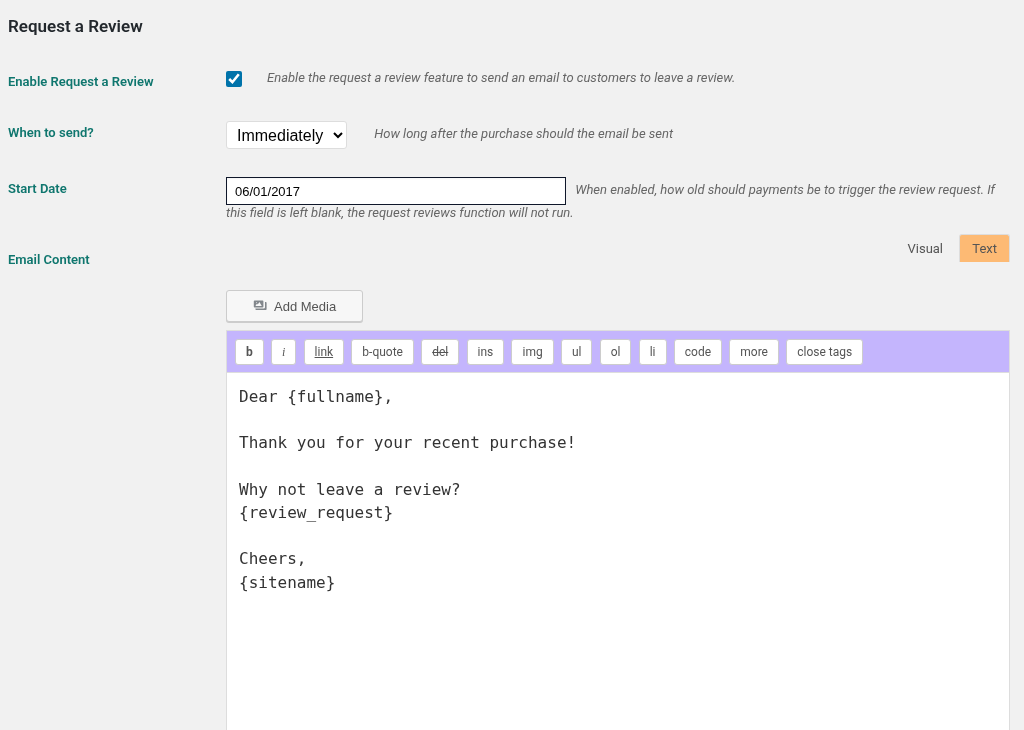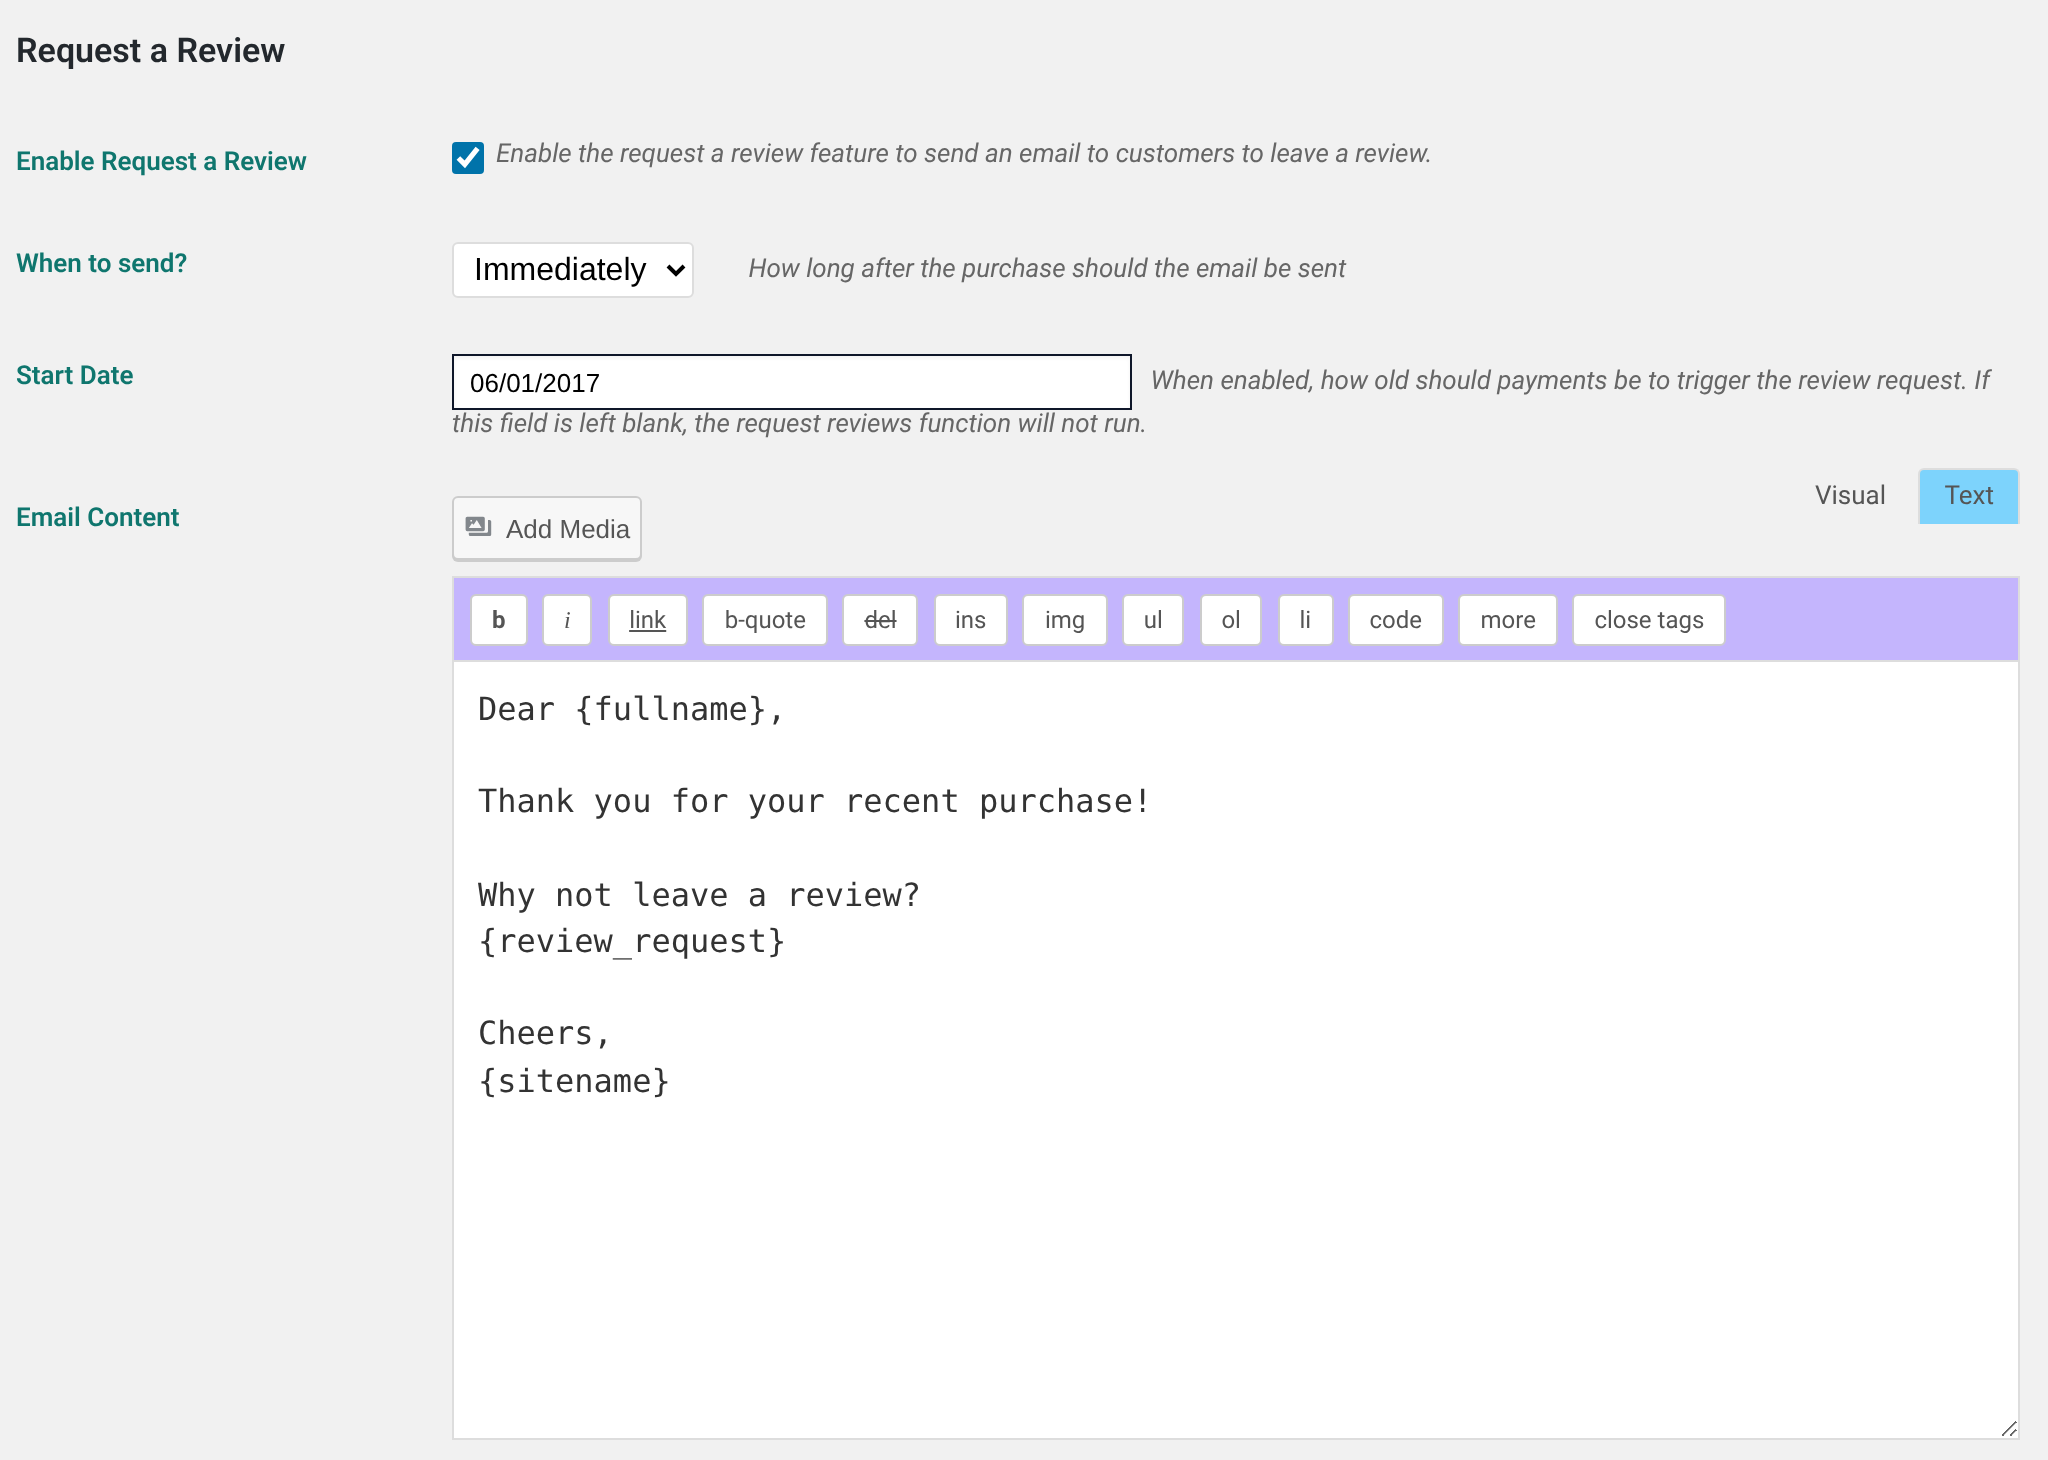--- a/index.html
+++ b/index.html
@@ -72,26 +72,27 @@
     box-shadow: inset 0 1px 2px rgba(0,0,0,.05);
     margin-right: 6px;
   }
   .button {
     display: inline-flex;
     align-items: center;
     height: 32px;
     background: #f7f7f7;
     border: 1px solid #ccc;
     border-radius: 3px;
-    padding: 0 5px;
+    padding: 0 26px;
     font-size: 13px;
     color: #555;
     cursor: pointer;
     box-shadow: 0 1px 0 #ccc;
     margin-bottom: 8px;
+    margin-top: 42px;
   }
   .button svg { margin-right: 5px; }
   .wp-editor-wrap {
     width: 784px;
   }
   .wp-editor-tabs {
     float: right;
     margin-top: -32px;
   }
   .wp-switch-editor {
@@ -100,21 +101,21 @@
     font-size: 13px;
     color: #555;
     cursor: pointer;
     border: 1px solid transparent;
     border-bottom: none;
     background: transparent;
     position: relative;
     top: 18px;
   }
   .wp-switch-editor.active {
-    background: #7dd3fc;
+    background: #fdba74;
     border-color: #ddd;
     border-top-left-radius: 3px;
     border-top-right-radius: 3px;
   }
   .quicktags-toolbar {
     background: #c4b5fd;
     border: 1px solid #ddd;
     border-bottom: none;
     padding: 6px 6px 3px 6px;
     clear: both;
@@ -142,21 +143,21 @@
     border: 1px solid #ddd;
     background: #fff;
     font-family: Menlo, Consolas, Monaco, monospace;
     font-size: 16px;
     line-height: 1.45;
     padding: 12px;
     resize: both;
     color: #333;
     outline: none;
   }
-  .cb-row { display:flex; align-items:flex-start; }
+  .cb-row { display:flex; align-items:flex-start;gap:19px; }
 </style>
 </head>
 <body>
 
 <div class="wrap">
   <h2 class="section-title">Request a Review</h2>
 
   <table class="form-table">
     <tbody>
 

